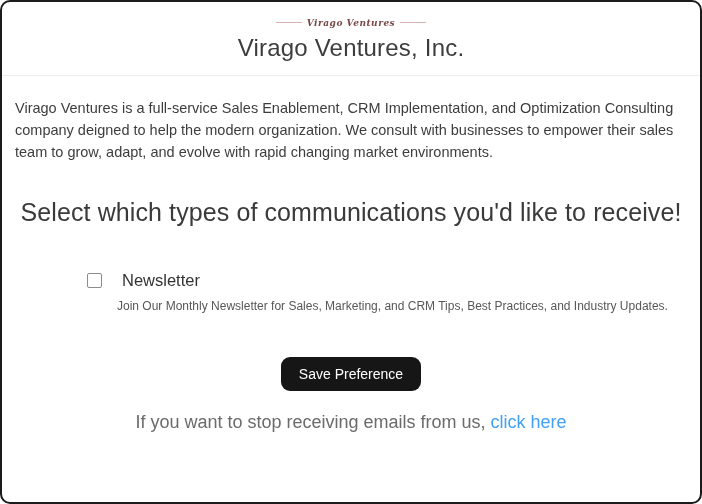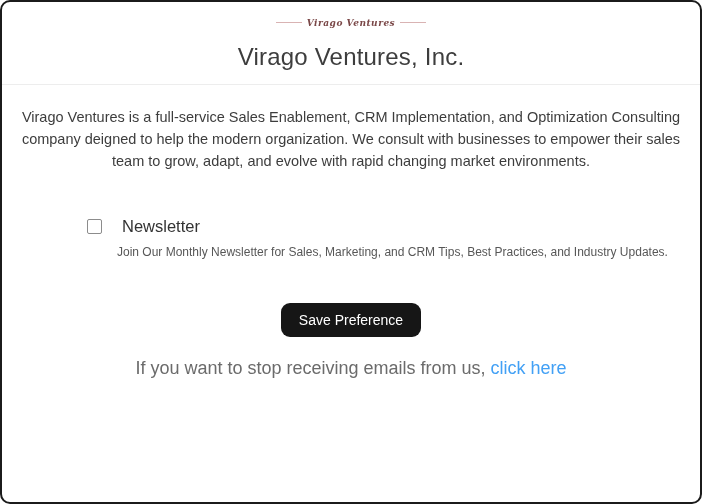--- a/index.html
+++ b/index.html
@@ -22,30 +22,29 @@
     font-family: "DejaVu Serif", serif;
     font-style: italic; font-weight: bold;
     font-size: 9px; color: #7a4747; letter-spacing: 0.5px;
   }
   .logo .flourish {
     display: inline-block; width: 26px; height: 1px;
     background: #d9b3b3;
   }
   .company-name {
     font-size: 24px; color: #3d3d3d; font-weight: 400;
-    margin-top: 15px; letter-spacing: 0.2px;
+    margin-top: 6px; letter-spacing: 0.2px;
   }
   .divider {
     border: none; border-top: 1px solid #ededed;
     margin-top: 13px;
   }
   
   .intro {
     width: 672px; margin: 21px auto 0 auto;
-    text-align: center;
     font-size: 14.5px; line-height: 1.55; color: #3d3d3d;
   }
   
   .choose-heading {
     text-align: center;
     margin-top: 34px;
     font-size: 25px; font-weight: 400; color: #3a3a3a;
     letter-spacing: 0.1px;
   }
   
@@ -94,20 +93,21 @@
       <span>Virago Ventures</span>
       <span class="flourish"></span>
     </div>
     <div class="company-name">Virago Ventures, Inc.</div>
   </div>
 
   <hr class="divider">
 
   <p class="intro">Virago Ventures is a full-service Sales Enablement, CRM Implementation, and Optimization Consulting company deigned to help the modern organization. We consult with businesses to empower their sales team to grow, adapt, and evolve with rapid changing market environments.</p>
 
+  <h1 class="choose-heading">Select which types of communications you'd like to receive!</h1>
 
   <div class="options">
 
     <div class="option">
       <div class="option-row">
         <input type="checkbox" class="checkbox" style="">
         <label class="option-label">Newsletter</label>
       </div>
       <div class="option-desc">Join Our Monthly Newsletter for Sales, Marketing, and CRM Tips, Best Practices, and Industry Updates.</div>
     </div>

